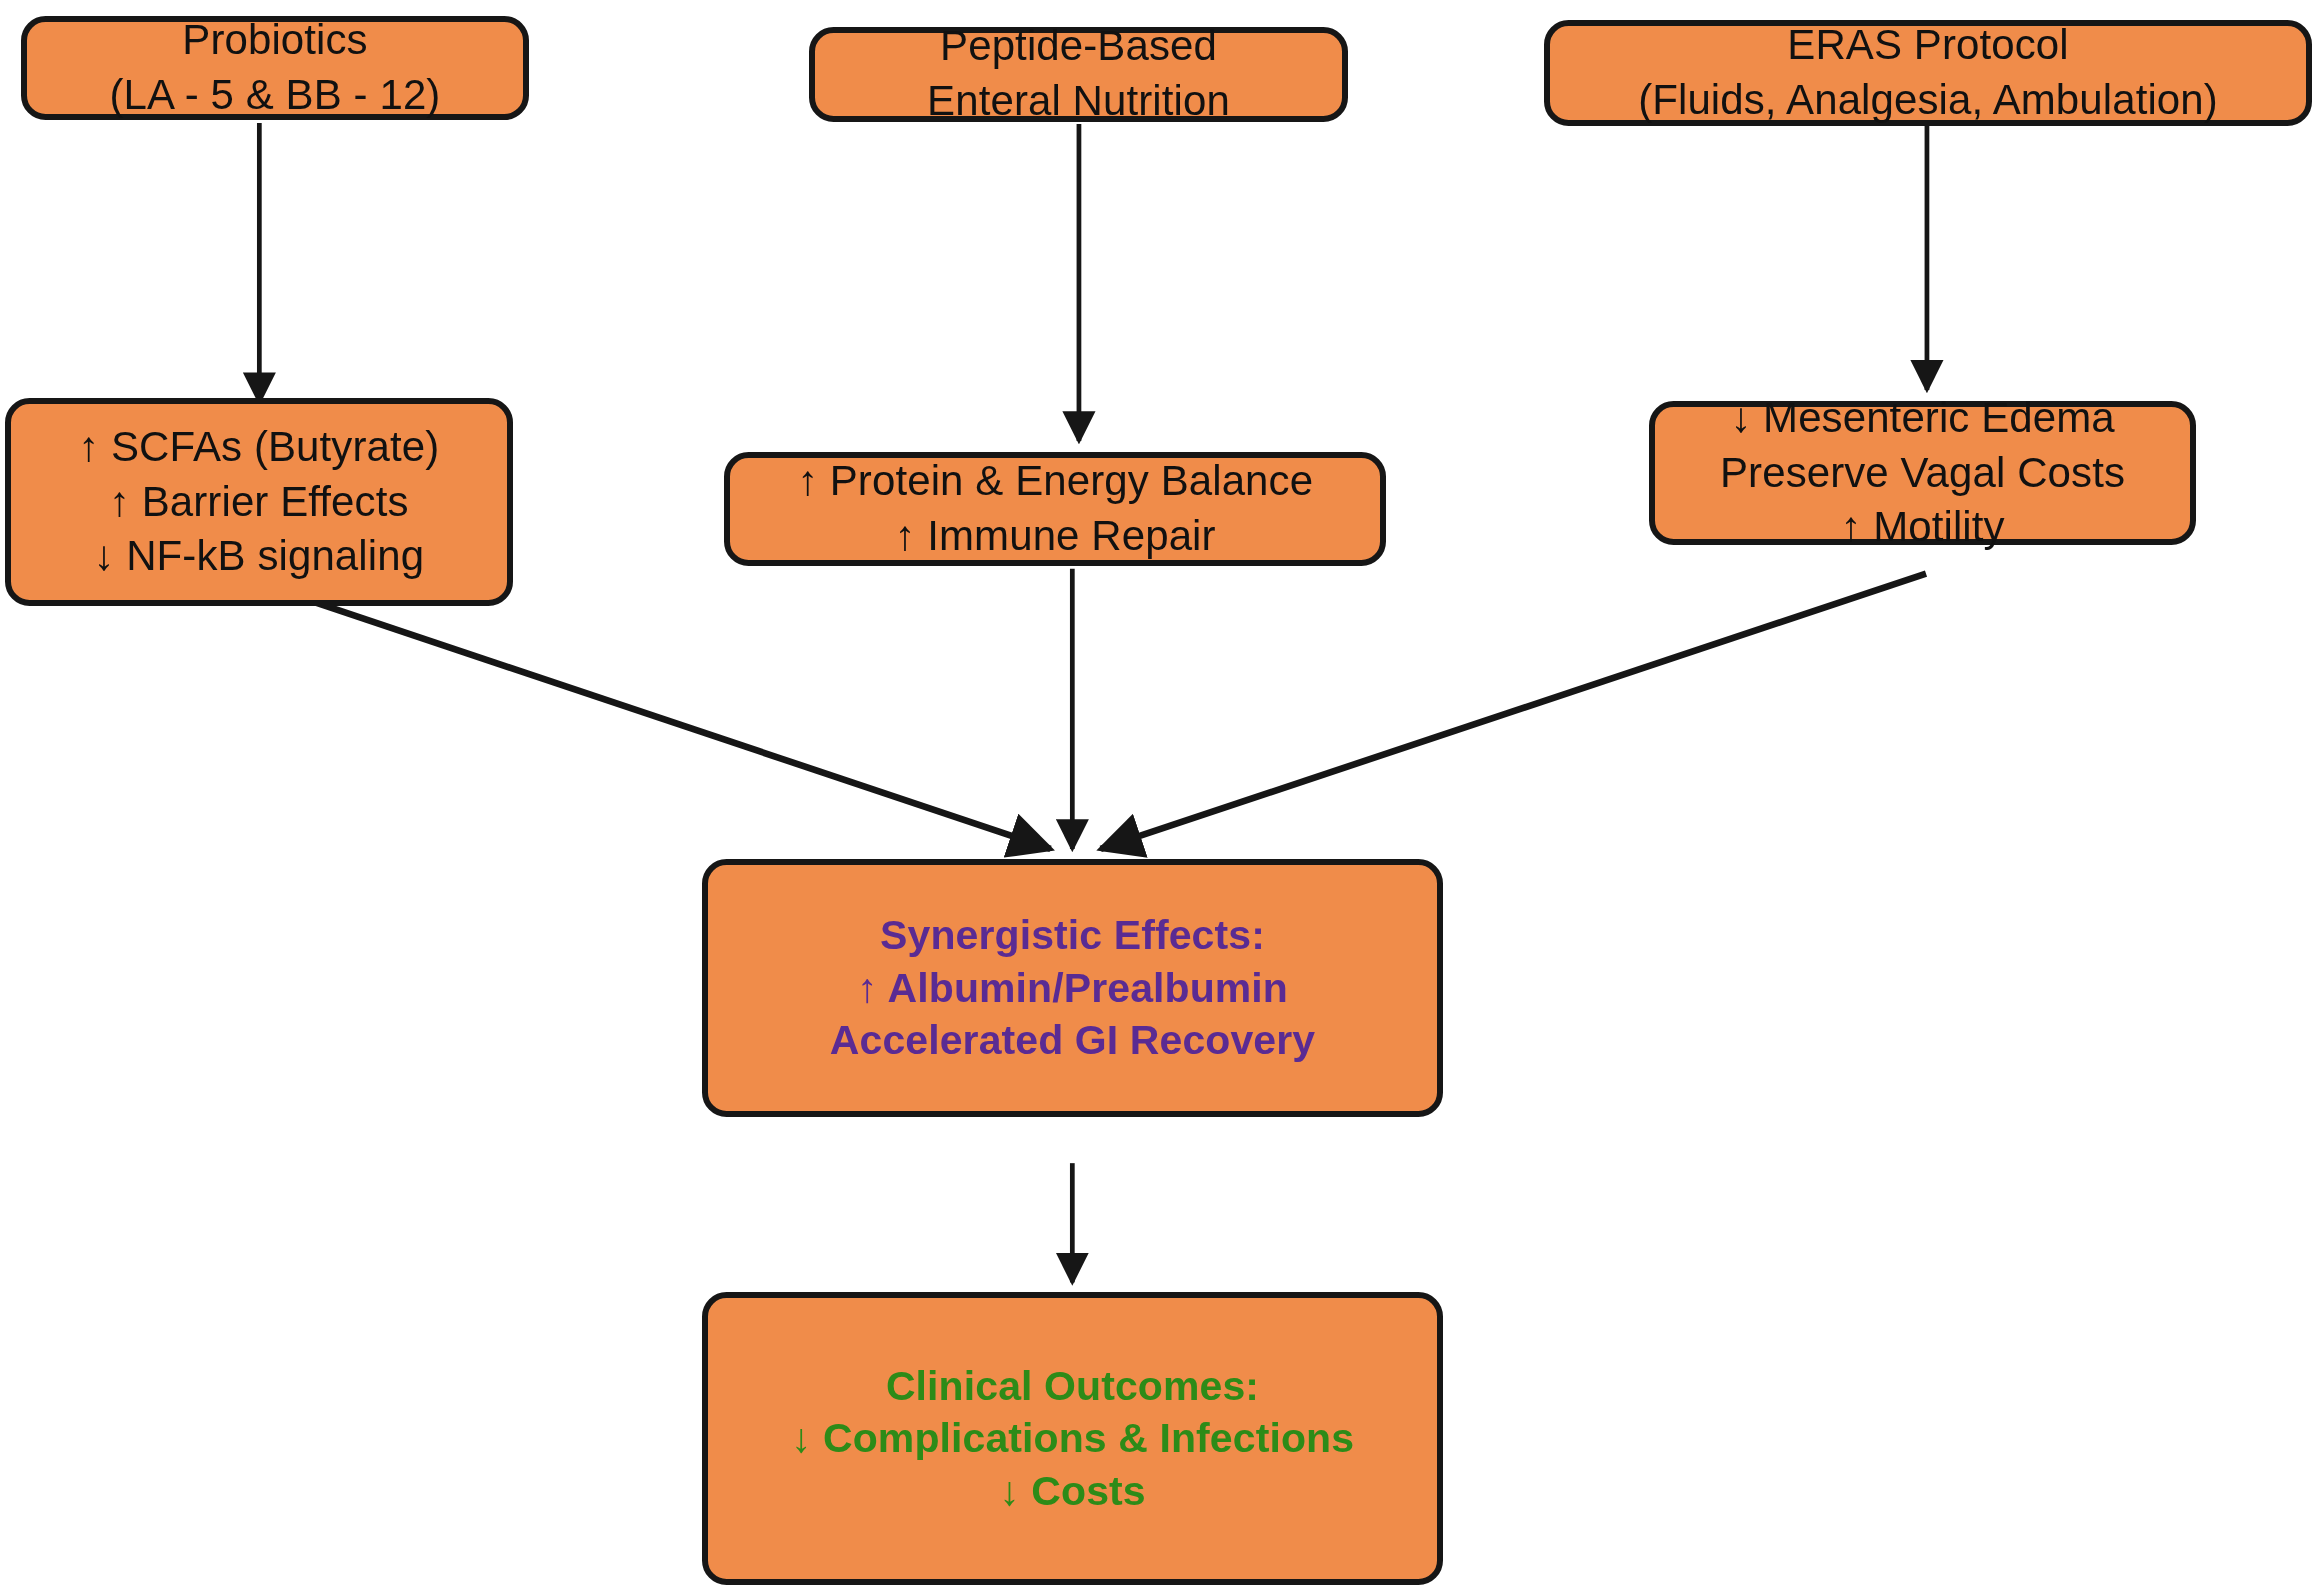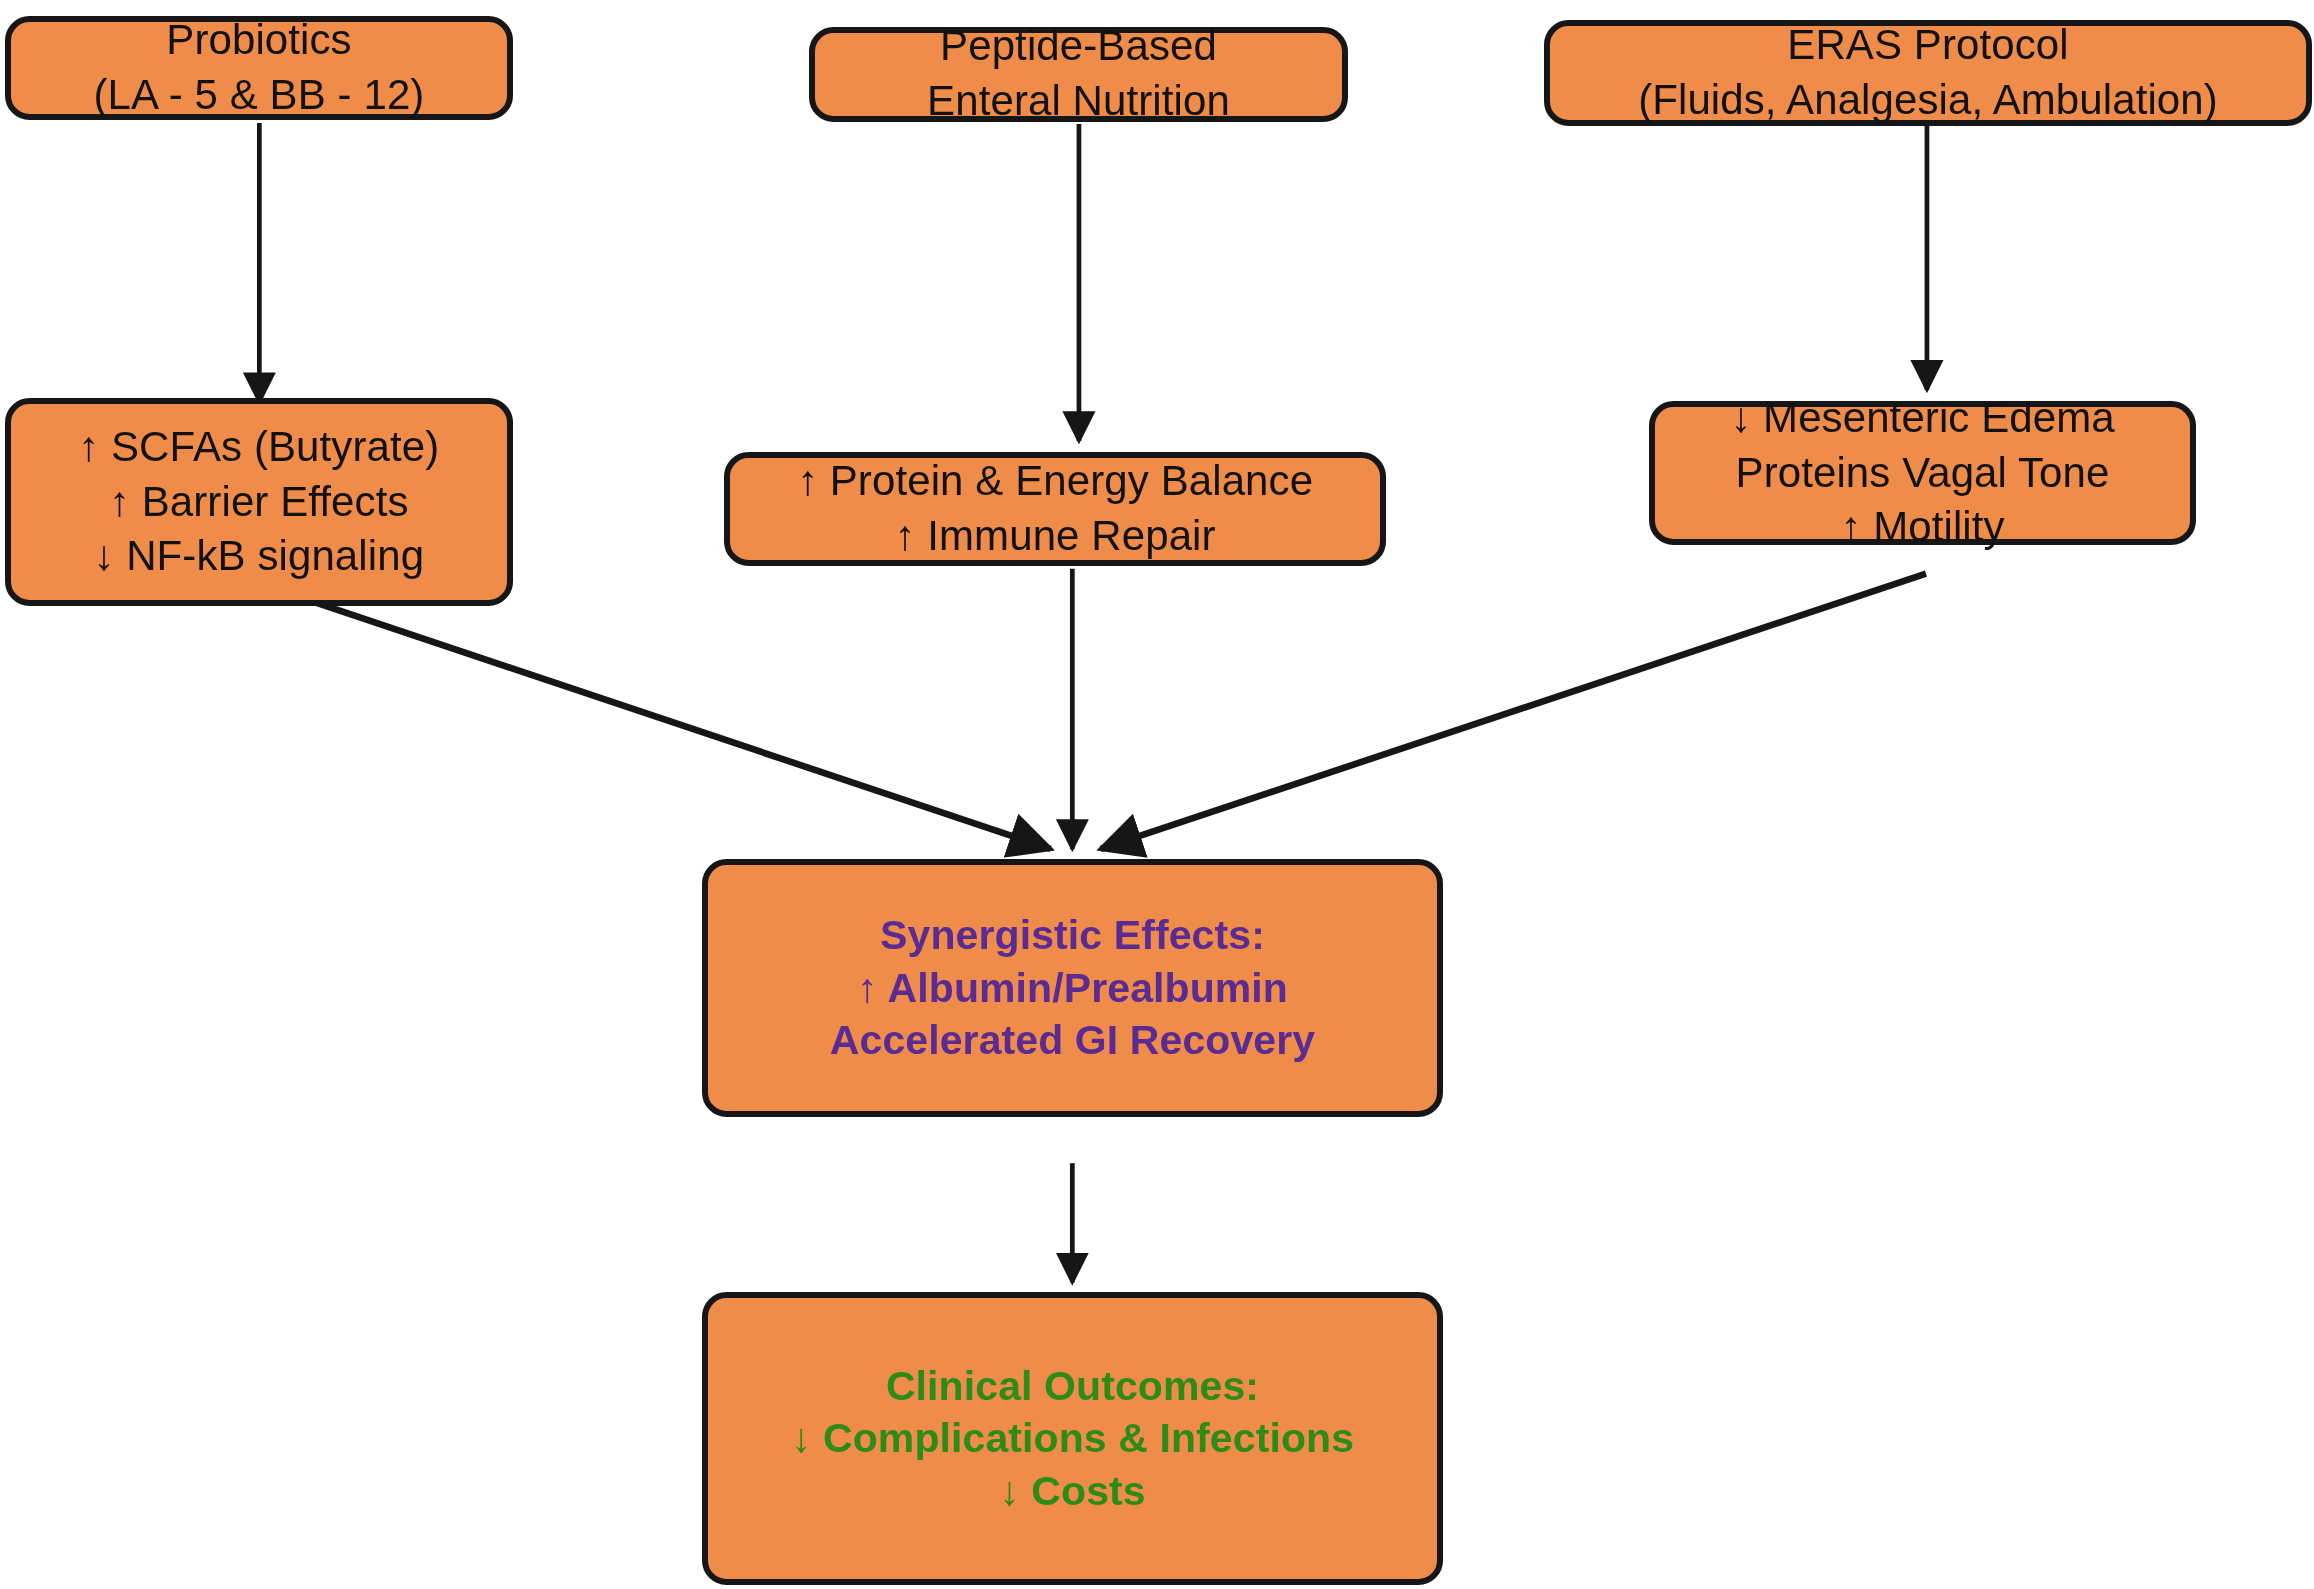--- a/index.html
+++ b/index.html
@@ -53,21 +53,21 @@
     line-height: 1.28;
   }
   .node.emphasis-green {
     color: #2D8B18;
     font-weight: bold;
     font-size: 41px;
     line-height: 1.28;
   }
 
   
-  #node-probiotics       { left: 5px;    top: 16px;   width: 508px;  height: 104px; }
+  #node-probiotics       { left: 21px;    top: 16px;   width: 508px;  height: 104px; }
   #node-peptide          { left: 809px;  top: 26.5px;   width: 539px;  height: 95px; }
   #node-eras             { left: 1544px; top: 20px;   width: 768px;  height: 106px; }
 
   #node-scfas            { left: 4.7px;    top: 398px;  width: 508px;  height: 208px; }
   #node-protein          { left: 724px;  top: 452px;  width: 662px;  height: 114px; }
   #node-mesenteric       { left: 1649px; top: 401px;  width: 547px;  height: 144px; }
 
   #node-synergistic      { left: 702px;  top: 859px;  width: 741px;  height: 258px; }
   #node-outcomes         { left: 702px;  top: 1292px; width: 741px;  height: 293px; }
 </style>
@@ -133,21 +133,21 @@
     <span class="line">↓ NF-kB signaling</span>
   </div>
 
   <div class="node" id="node-protein">
     <span class="line">↑ Protein &amp; Energy Balance</span>
     <span class="line">↑ Immune Repair</span>
   </div>
 
   <div class="node" id="node-mesenteric">
     <span class="line">↓ Mesenteric Edema</span>
-    <span class="line">Proteins Vagal Tone</span>
+    <span class="line">Preserve Vagal Costs</span>
     <span class="line">↑ Motility</span>
   </div>
 
   <div class="node emphasis-purple" id="node-synergistic">
     <span class="line">Synergistic Effects:</span>
     <span class="line">↑ Albumin/Prealbumin</span>
     <span class="line">Accelerated GI Recovery</span>
   </div>
 
   <div class="node emphasis-green" id="node-outcomes">

